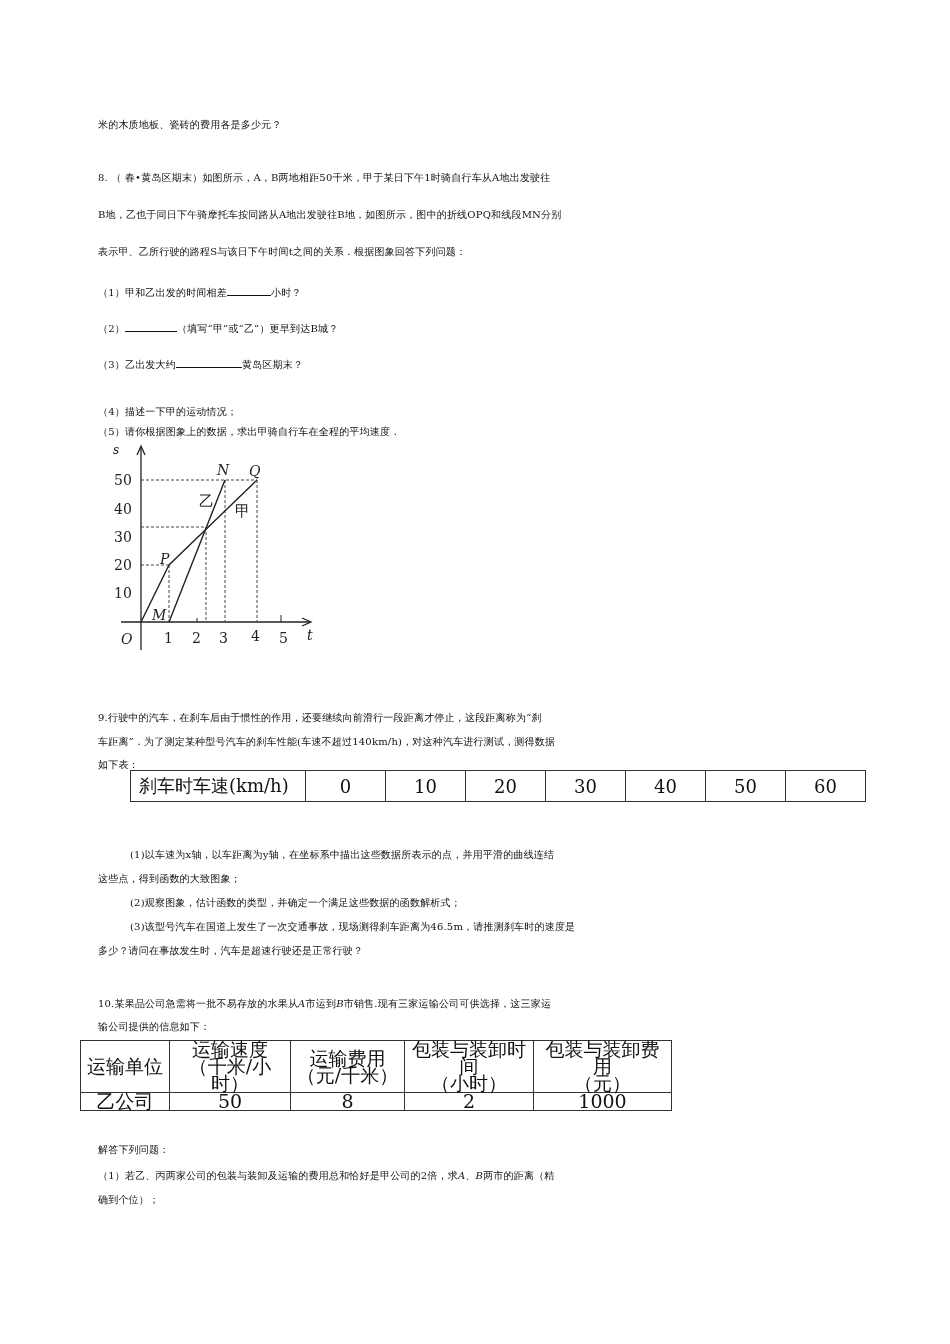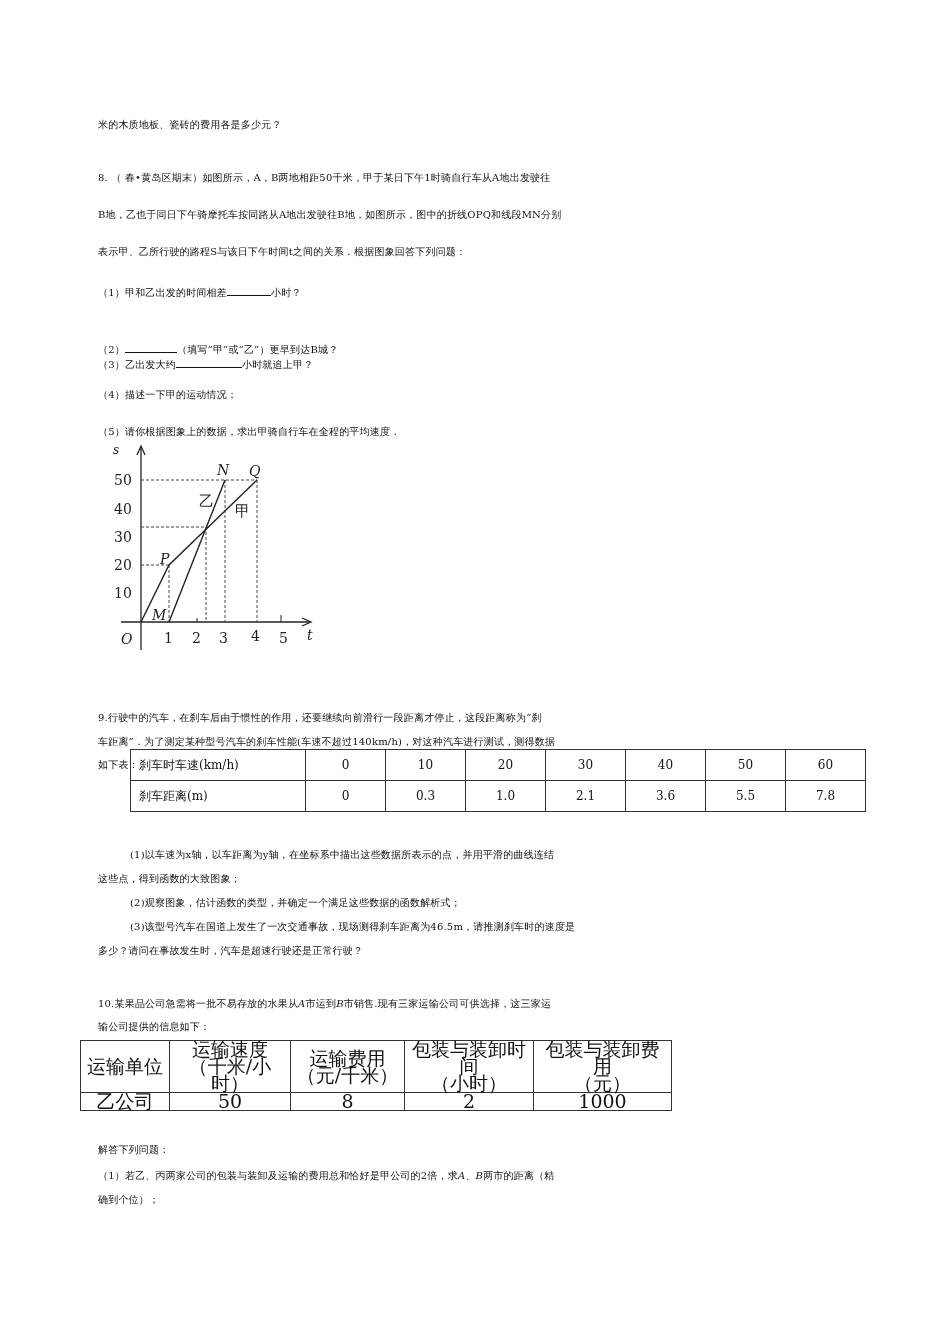--- a/index.html
+++ b/index.html
@@ -1,47 +1,47 @@
 <!DOCTYPE html>
 <html><head>
   <meta charset="utf-8">
   <style>
     html, body { margin: 0; padding: 0; background: #ffffff; }
     body { width: 950px; height: 1344px; position: relative; overflow: hidden;
       font-family: "DejaVu Serif", "Liberation Serif", serif; color: #111; font-size: 14px; }
     .line { position: absolute; left: 98px; white-space: nowrap; font-size: 10px; letter-spacing: 0.2px; }
     .blank { display: inline-block; border-bottom: 1px solid #111; height: 14px; vertical-align: baseline; }
     .it { font-style: italic; }
-    table.t9 { position: absolute; left: 130px; top: 749px; border-collapse: collapse; font-size: 12px; }
+    table.t9 { position: absolute; left: 130px; top: 770px; border-collapse: collapse; font-size: 18px; }
     table.t9 td { border: 1px solid #333; height: 30px; padding: 0 8px; text-align: center; }
     table.t9 td.hd { text-align: left; width: 158px; }
     table.t9 td.v { width: 63px; }
     table.t10 { position: absolute; left: 80px; top: 1040px; border-collapse: collapse; font-size: 19px; line-height: 17px; }
     table.t10 td { border: 1px solid #333; text-align: center; padding: 0 4px; }
     svg text { font-family: "DejaVu Serif", serif; }
   </style>
 </head>
 <body>
 
 <div class="line" style="top:118px;">米的木质地板、瓷砖的费用各是多少元？</div>
 
 <div class="line" style="top:171px;">8.  （ 春•黄岛区期末）如图所示，A，B两地相距50千米，甲于某日下午1时骑自行车从A地出发驶往</div>
 <div class="line" style="top:208px;">B地，乙也于同日下午骑摩托车按同路从A地出发驶往B地，如图所示，图中的折线OPQ和线段MN分别</div>
 <div class="line" style="top:245px;">表示甲、乙所行驶的路程S与该日下午时间t之间的关系．根据图象回答下列问题：</div>
 
 <div class="line" style="top:281px;">
   <span>（1）甲和乙出发的时间相差</span><span class="blank" style="width:44px;"></span><span>小时？</span>
 </div>
-<div class="line" style="top:317px;margin-top:21px;">
+<div class="line" style="top:317px;">
   <span>（2）</span><span class="blank" style="width:52px;"></span><span>（填写“甲”或“乙”）更早到达B城？</span>
 </div>
 <div class="line" style="top:353px;">
-  <span>（3）乙出发大约</span><span class="blank" style="width:66px;"></span><span>小时就追上甲？</span>
+  <span>（3）乙出发大约</span><span class="blank" style="width:66px;"></span><span>黄岛区期末？</span>
 </div>
-<div class="line" style="top:388px;">（4）描述一下甲的运动情况；</div>
+<div class="line" style="top:405px;">（4）描述一下甲的运动情况；</div>
 <div class="line" style="top:425px;">（5）请你根据图象上的数据，求出甲骑自行车在全程的平均速度．</div>
 
 <svg style="position:absolute; left:105px; top:440px;" width="220" height="220" viewBox="0 0 220 220">
   <g stroke="#222" stroke-width="1.3" fill="none">
 
     <line x1="36" y1="210" x2="36" y2="8"></line>
     <polyline points="32,15 36,6 40,15"></polyline>
     <line x1="16" y1="182" x2="205" y2="182"></line>
     <polyline points="197,178 206,182 197,186"></polyline>
   </g>
@@ -95,30 +95,20 @@
       <tr>
     <td class="hd">刹车时车速(km/h)</td>
     <td class="v">0</td>
     <td class="v">10</td>
     <td class="v">20</td>
     <td class="v">30</td>
     <td class="v">40</td>
     <td class="v">50</td>
     <td class="v">60</td>
   </tr>
-  <tr>
-    <td class="hd">刹车距离(m)</td>
-    <td class="v">0</td>
-    <td class="v">0.3</td>
-    <td class="v">1.0</td>
-    <td class="v">2.1</td>
-    <td class="v">3.6</td>
-    <td class="v">5.5</td>
-    <td class="v">7.8</td>
-  </tr>
 </tbody>
   </table>
 
 <div class="line" style="top:848px; left:130px;">(1)以车速为x轴，以车距离为y轴，在坐标系中描出这些数据所表示的点，并用平滑的曲线连结</div>
 <div class="line" style="top:872px;">这些点，得到函数的大致图象；</div>
 <div class="line" style="top:896px; left:130px;">(2)观察图象，估计函数的类型，并确定一个满足这些数据的函数解析式；</div>
 <div class="line" style="top:920px; left:130px;">(3)该型号汽车在国道上发生了一次交通事故，现场测得刹车距离为46.5m，请推测刹车时的速度是</div>
 <div class="line" style="top:944px;">多少？请问在事故发生时，汽车是超速行驶还是正常行驶？</div>
 
 <div class="line" style="top:997px;">

